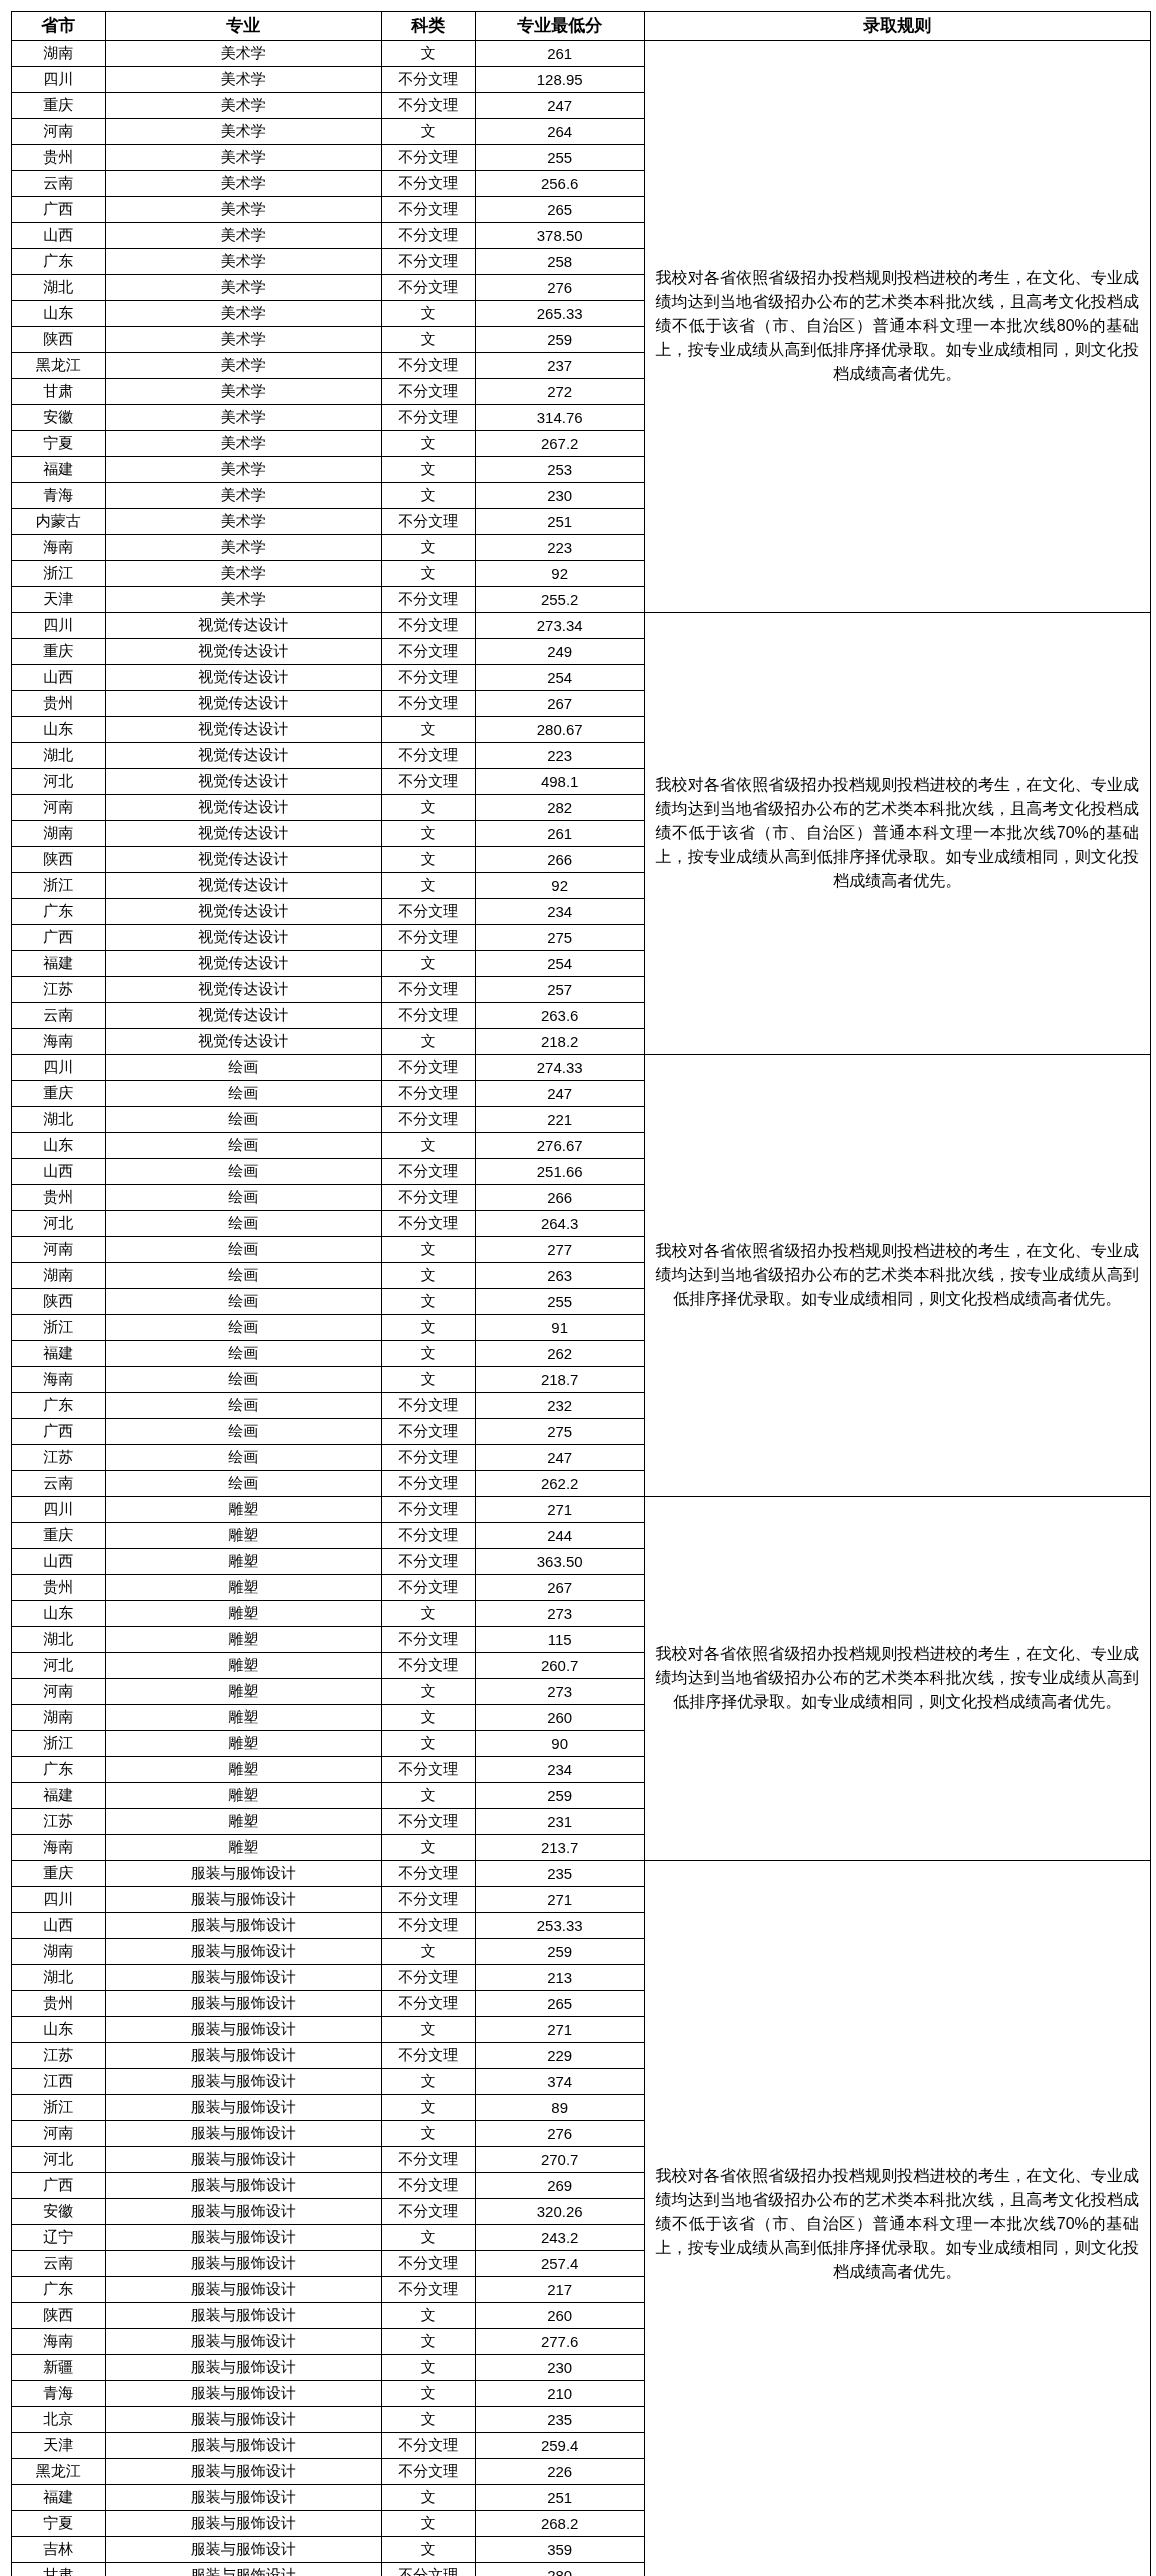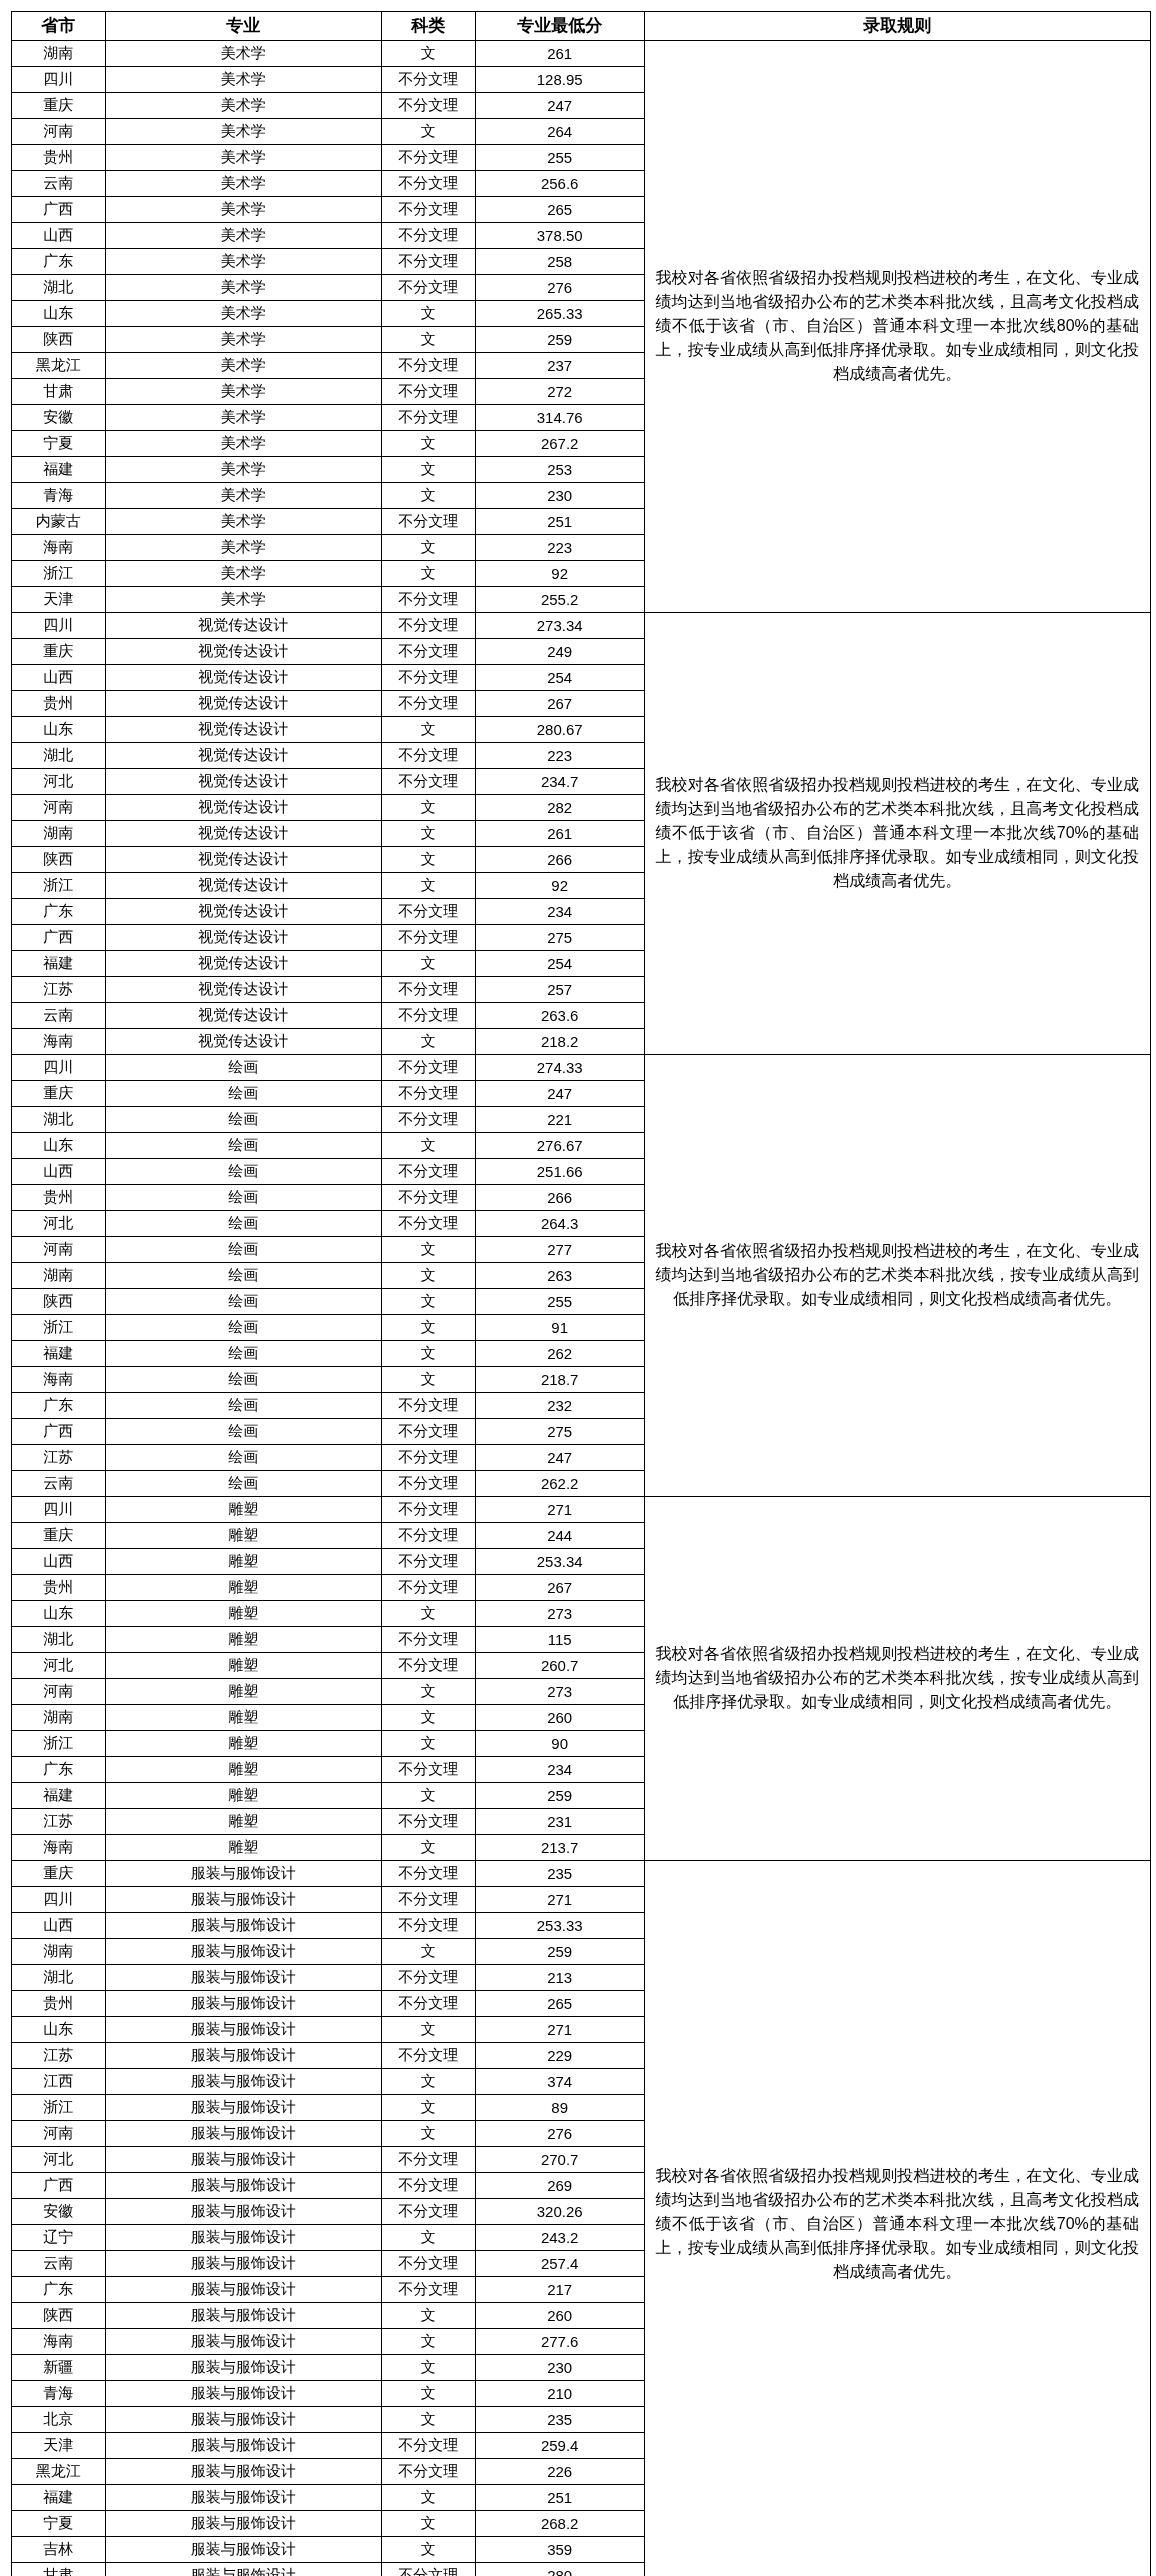--- a/index.html
+++ b/index.html
@@ -234,21 +234,21 @@
       <tr>
         <td>湖北</td>
         <td>视觉传达设计</td>
         <td>不分文理</td>
         <td>223</td>
       </tr>
       <tr>
         <td>河北</td>
         <td>视觉传达设计</td>
         <td>不分文理</td>
-        <td>234.7</td>
+        <td>498.1</td>
       </tr>
       <tr>
         <td>河南</td>
         <td>视觉传达设计</td>
         <td>文</td>
         <td>282</td>
       </tr>
       <tr>
         <td>湖南</td>
         <td>视觉传达设计</td>
@@ -416,21 +416,21 @@
       <tr>
         <td>重庆</td>
         <td>雕塑</td>
         <td>不分文理</td>
         <td>244</td>
       </tr>
       <tr>
         <td>山西</td>
         <td>雕塑</td>
         <td>不分文理</td>
-        <td>253.34</td>
+        <td>363.50</td>
       </tr>
       <tr>
         <td>贵州</td>
         <td>雕塑</td>
         <td>不分文理</td>
         <td>267</td>
       </tr>
       <tr>
         <td>山东</td>
         <td>雕塑</td>

